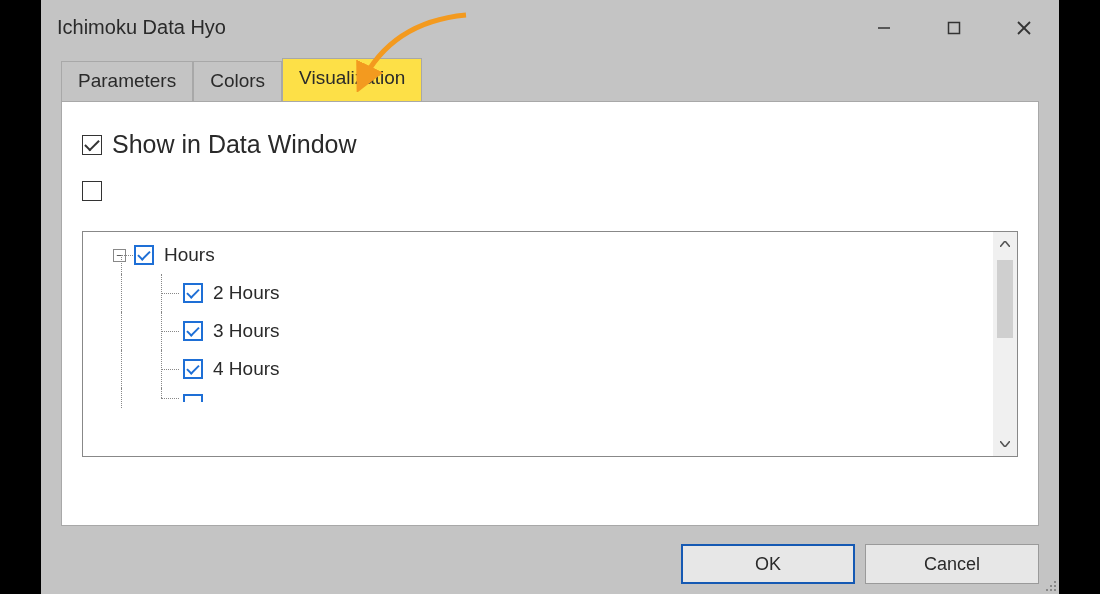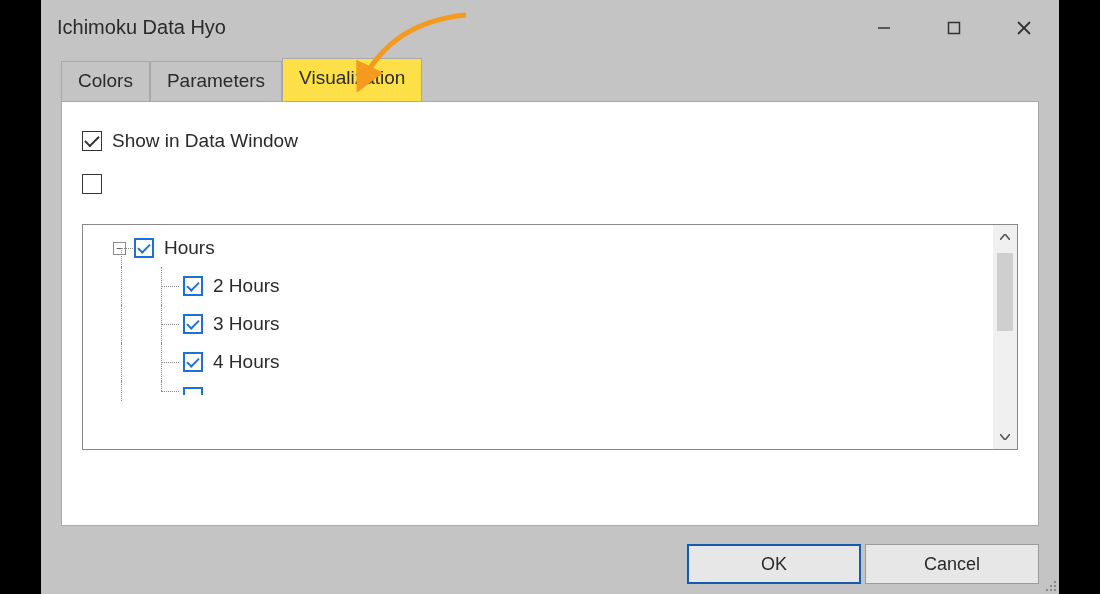--- a/index.html
+++ b/index.html
@@ -84,21 +84,21 @@
     display: flex;
     flex-direction: column;
     position: relative;
     z-index: 1;
   }
   .check-row {
     display: flex;
     align-items: center;
     padding-left: 20px;
     margin-bottom: 22px;
-    font-size: 19px;
+    font-size: 25px;
     color: #2a2a2a;
   }
   .chk {
     width: 20px;
     height: 20px;
     border: 1.5px solid #333;
     margin-right: 10px;
     display: inline-flex;
     align-items: center;
     justify-content: center;
@@ -216,21 +216,21 @@
   .dotline-h {
     position:absolute;
     left: 78px;
     top: 50%;
     width: 18px;
     border-top: 1.5px dotted #888;
   }
   .button-row {
     display: flex;
     justify-content: flex-end;
-    gap: 4px;
+    gap: 10px;
     padding: 18px 20px 0 0;
     height: 68px;
   }
   .dlg-btn {
     width: 174px;
     height: 40px;
     background: #e7e7e7;
     border: 1.5px solid #9a9a9a;
     font-size: 18px;
     color: #2a2a2a;
@@ -286,22 +286,22 @@
       <div class="tb-btn">
         <svg width="16" height="16">
             <line x1="2" y1="2" x2="14" y2="14" stroke="#333" stroke-width="1.8"></line>
             <line x1="14" y1="2" x2="2" y2="14" stroke="#333" stroke-width="1.8"></line>
           </svg>
       </div>
     </div>
   </div>
 
   <div class="tabs">
+    <div class="tab">Parameters</div>
     <div class="tab">Colors</div>
-    <div class="tab">Parameters</div>
     <div class="tab active">Visualization</div>
   </div>
 
   <div class="tab-content">
 
     <div class="check-row">
       <span class="chk checked"></span>
       <span>Show in Data Window</span>
     </div>
 

